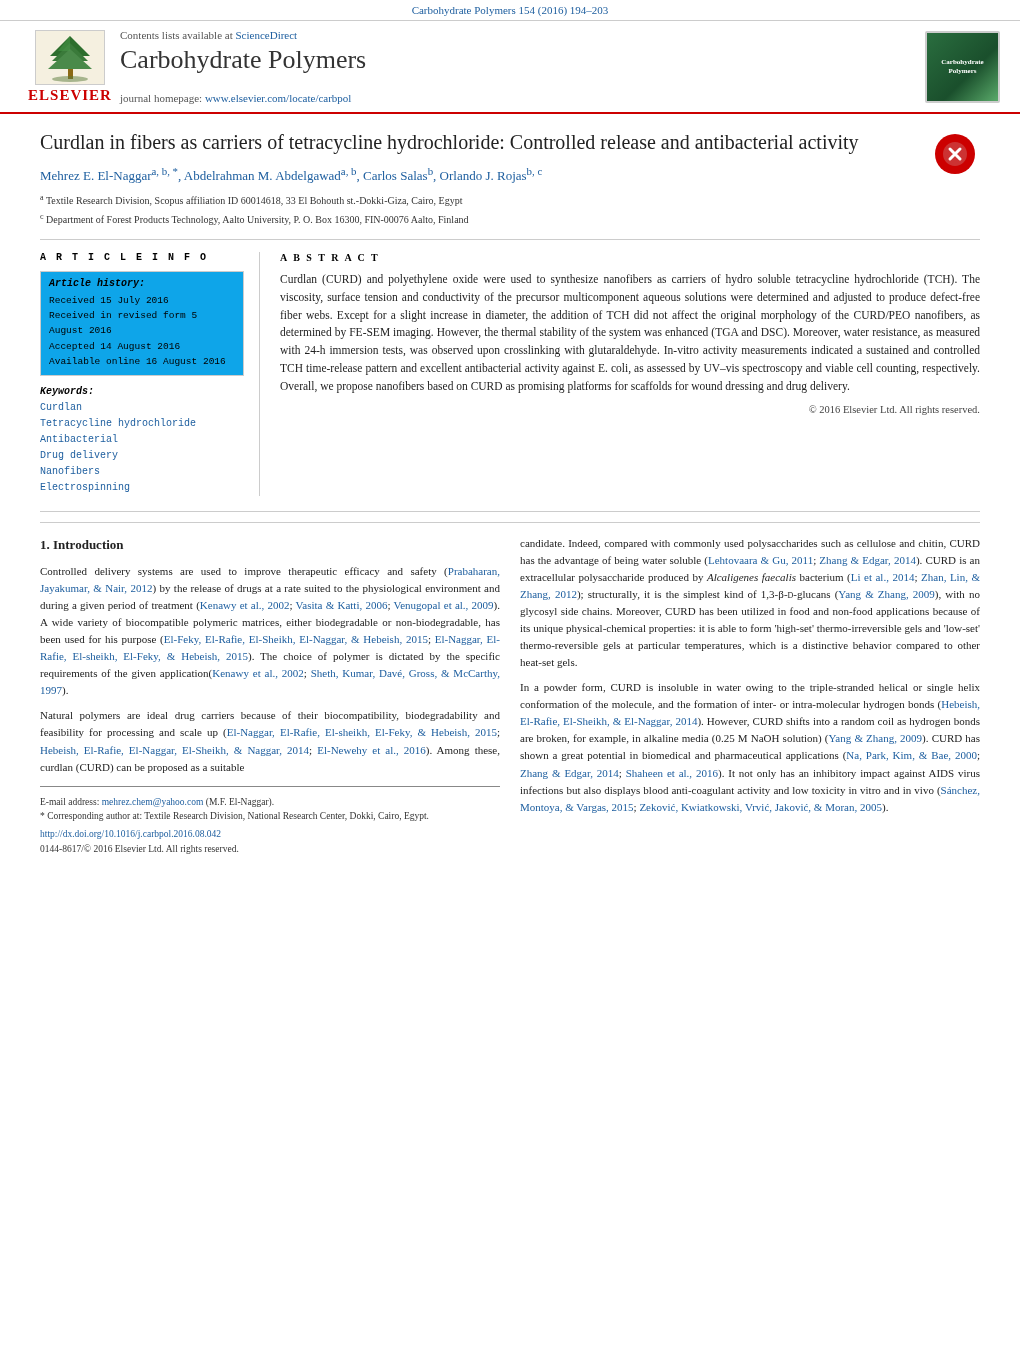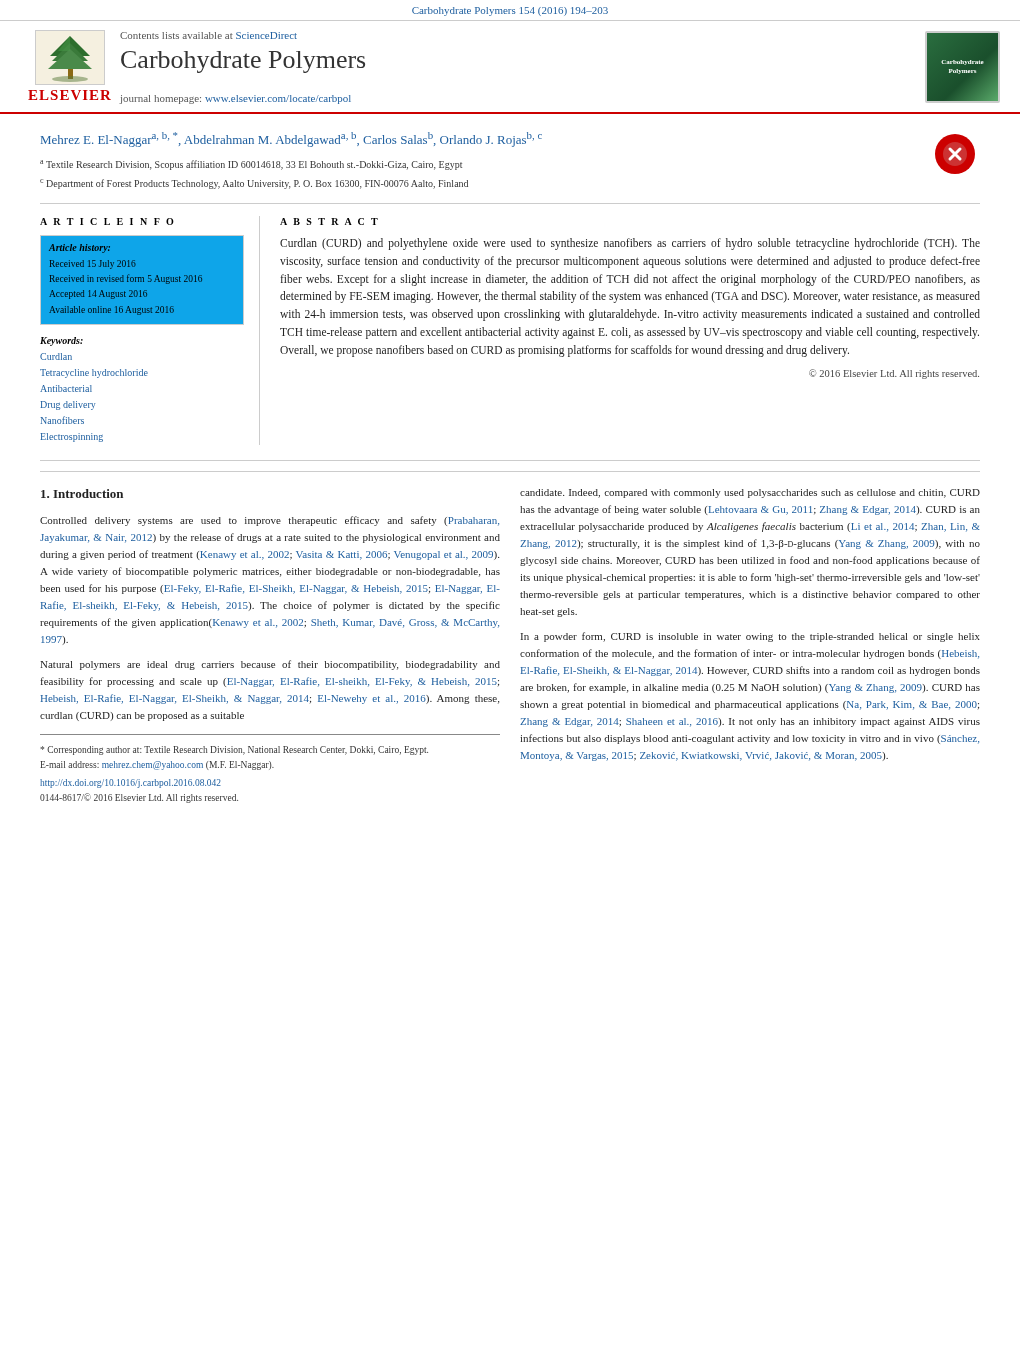--- a/index.html
+++ b/index.html
@@ -187,20 +187,21 @@
       gap: 20px;
       margin-top: 12px;
       padding-bottom: 15px;
       border-bottom: 1px solid #ccc;
     }
     .article-info-col {
       width: 220px;
       flex-shrink: 0;
       border-right: 1px solid #ccc;
       padding-right: 15px;
+      font-family: Liberation Mono, monospace;
     }
     .abstract-col {
       flex: 1;
     }
 
     .section-heading {
       font-size: 10px;
       letter-spacing: 2px;
       font-weight: bold;
       color: #000;
@@ -358,20 +359,21 @@
     <div class="journal-thumb">
       <div class="thumb-title">Carbohydrate<br>Polymers</div>
     </div>
   </div>
 </div>
 
 <div class="main-content">
 
   <div class="article-title-section">
     <div class="article-title-text">
+      <h1>Curdlan in fibers as carriers of tetracycline hydrochloride: Controlled release and antibacterial activity</h1>
       <div class="article-authors">
         <span class="author-name">Mehrez E. El-Naggar</span><sup>a, b, *</sup>,
         <span class="author-name">Abdelrahman M. Abdelgawad</span><sup>a, b</sup>,
         <span class="author-name">Carlos Salas</span><sup>b</sup>,
         <span class="author-name">Orlando J. Rojas</span><sup>b, c</sup>
       </div>
       <div class="affiliations">
         <div class="affiliation-line">
           <sup class="affil-letter">a</sup>
           <span>Textile Research Division, Scopus affiliation ID 60014618, 33 El Bohouth st.-Dokki-Giza, Cairo, Egypt</span>
@@ -433,26 +435,26 @@
         <span>Introduction</span>
       </h2>
       <p>
         Controlled delivery systems are used to improve therapeutic efficacy and safety (<a class="ref-link">Prabaharan, Jayakumar, &amp; Nair, 2012</a>) by the release of drugs at a rate suited to the physiological environment and during a given period of treatment (<a class="ref-link">Kenawy et al., 2002</a>; <a class="ref-link">Vasita &amp; Katti, 2006</a>; <a class="ref-link">Venugopal et al., 2009</a>). A wide variety of biocompatible polymeric matrices, either biodegradable or non-biodegradable, has been used for his purpose (<a class="ref-link">El-Feky, El-Rafie, El-Sheikh, El-Naggar, &amp; Hebeish, 2015</a>; <a class="ref-link">El-Naggar, El-Rafie, El-sheikh, El-Feky, &amp; Hebeish, 2015</a>). The choice of polymer is dictated by the specific requirements of the given application(<a class="ref-link">Kenawy et al., 2002</a>; <a class="ref-link">Sheth, Kumar, Davé, Gross, &amp; McCarthy, 1997</a>).
       </p>
       <p>
         Natural polymers are ideal drug carriers because of their biocompatibility, biodegradability and feasibility for processing and scale up (<a class="ref-link">El-Naggar, El-Rafie, El-sheikh, El-Feky, &amp; Hebeish, 2015</a>; <a class="ref-link">Hebeish, El-Rafie, El-Naggar, El-Sheikh, &amp; Naggar, 2014</a>; <a class="ref-link">El-Newehy et al., 2016</a>). Among these, curdlan (CURD) can be proposed as a suitable
       </p>
 
       <div class="footnote-section">
-        <div class="footnote-item">* Corresponding author at: Textile Research Division, National Research Center, Dokki, Cairo, Egypt.</div>
         <div class="footnote-item">
           <span>E-mail address:</span>
           <a href="#">mehrez.chem@yahoo.com</a>
           <span>(M.F. El-Naggar).</span>
         </div>
+        <div class="footnote-item">* Corresponding author at: Textile Research Division, National Research Center, Dokki, Cairo, Egypt.</div>
         <div class="doi-line">
           <a href="#">http://dx.doi.org/10.1016/j.carbpol.2016.08.042</a>
         </div>
         <div class="footnote-item">0144-8617/© 2016 Elsevier Ltd. All rights reserved.</div>
       </div>
     </div>
 
     <div class="body-col">
       <p>
         candidate. Indeed, compared with commonly used polysaccharides such as cellulose and chitin, CURD has the advantage of being water soluble (<a class="ref-link">Lehtovaara &amp; Gu, 2011</a>; <a class="ref-link">Zhang &amp; Edgar, 2014</a>). CURD is an extracellular polysaccharide produced by <em>Alcaligenes faecalis</em> bacterium (<a class="ref-link">Li et al., 2014</a>; <a class="ref-link">Zhan, Lin, &amp; Zhang, 2012</a>); structurally, it is the simplest kind of 1,3-β-<span style="font-variant:small-caps">d</span>-glucans (<a class="ref-link">Yang &amp; Zhang, 2009</a>), with no glycosyl side chains. Moreover, CURD has been utilized in food and non-food applications because of its unique physical-chemical properties: it is able to form 'high-set' thermo-irreversible gels and 'low-set' thermo-reversible gels at particular temperatures, which is a distinctive behavior compared to other heat-set gels.

